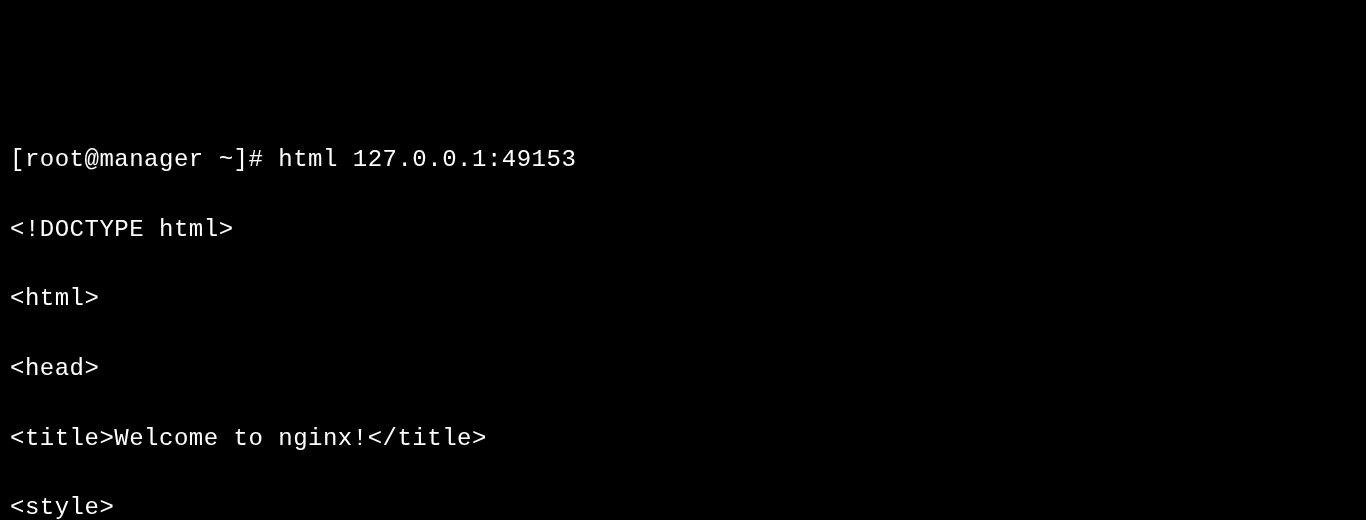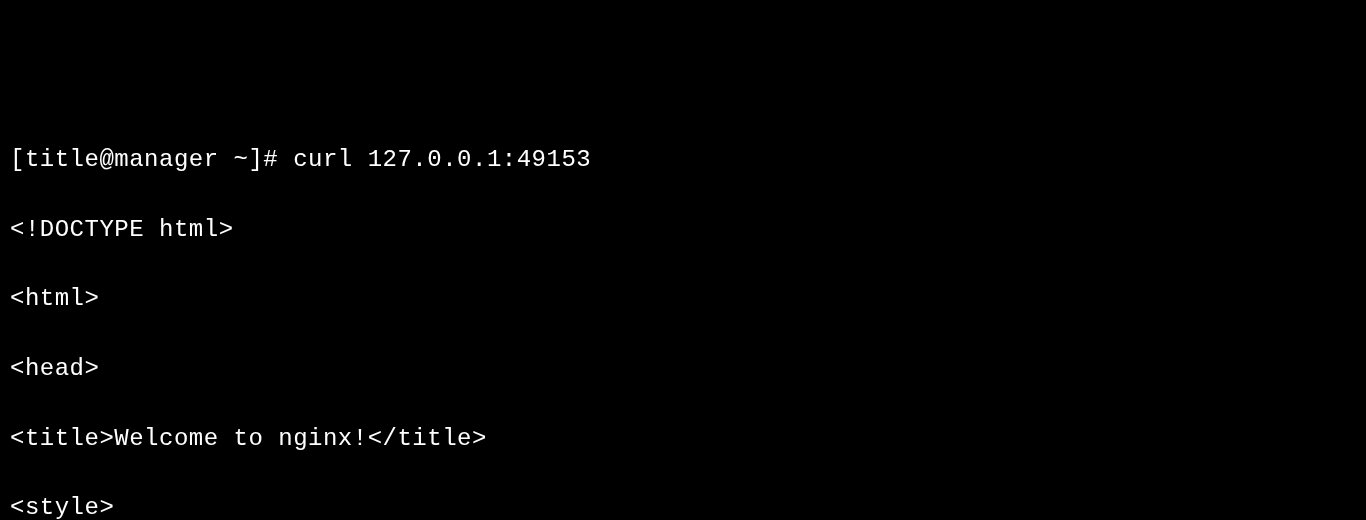--- a/index.html
+++ b/index.html
@@ -22,21 +22,21 @@
     }
     .terminal-line {
       display: block;
     }
   </style>
 </head>
 <body>
 
 
 
-<span class="terminal-line">[title@manager ~]# curl 127.0.0.1:49153</span>
+<span class="terminal-line">[root@manager ~]# html 127.0.0.1:49153</span>
 <span class="terminal-line">&lt;!DOCTYPE html&gt;</span>
 <span class="terminal-line">&lt;html&gt;</span>
 <span class="terminal-line">&lt;head&gt;</span>
 <span class="terminal-line">&lt;title&gt;Welcome to nginx!&lt;/title&gt;</span>
 <span class="terminal-line">&lt;style&gt;</span>
 
 
 
 
 

